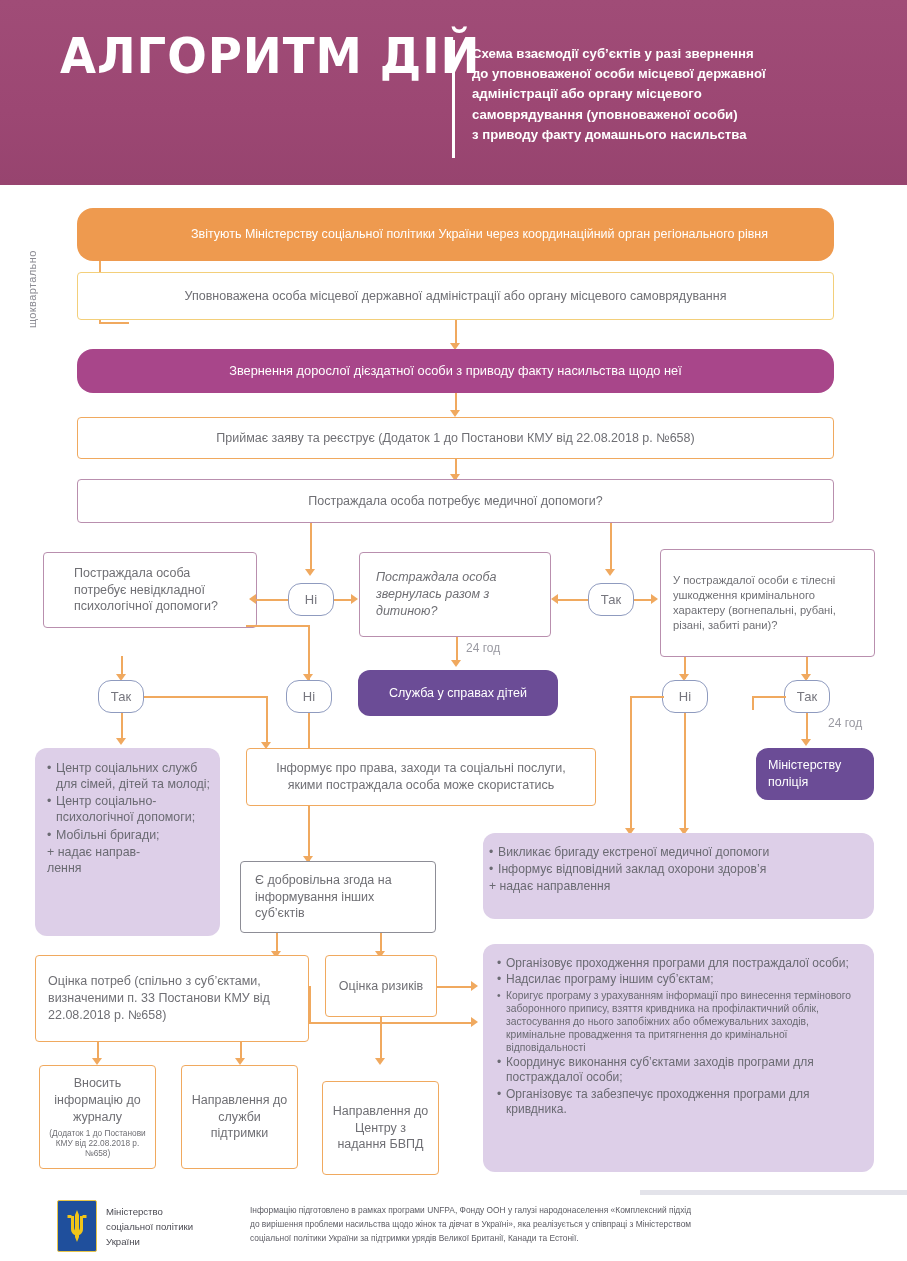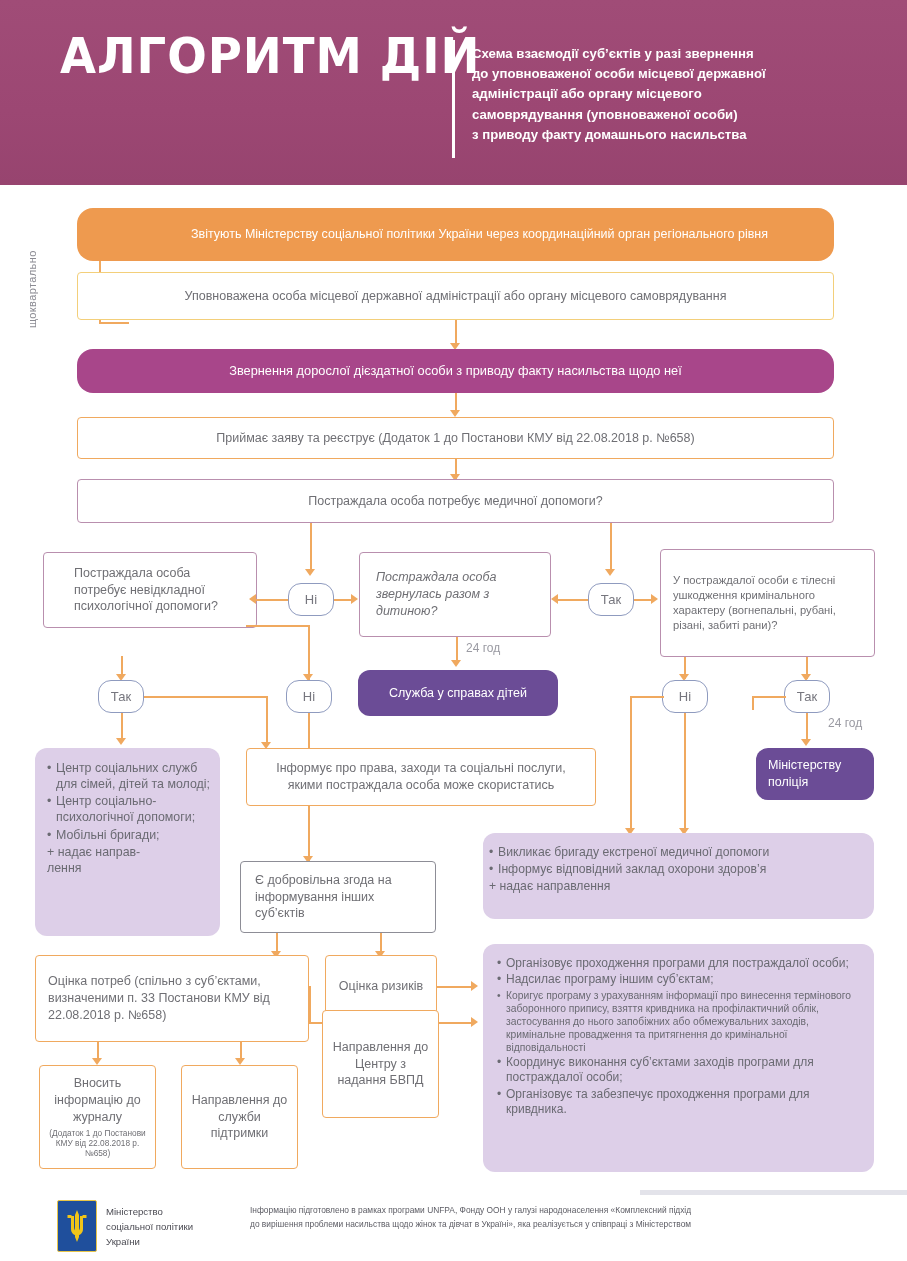--- a/index.html
+++ b/index.html
@@ -322,21 +322,21 @@
     <div class="inner" style="padding:0 6px;">
       <div>Вносить інформацію до журналу</div>
       <div class="tiny" style="margin-top:4px;">(Додаток 1 до Постанови КМУ від 22.08.2018 р. №658)</div>
     </div>
   </div>
 
   <div class="box out-orange center" style="left:181px;top:1065px;width:117px;height:104px;">
     <div class="inner" style="padding:0 6px;">Направлення до служби підтримки</div>
   </div>
 
-  <div class="box out-orange center" style="left:322px;top:1010px;width:117px;height:108px;">
+  <div class="box out-orange center" style="left:322px;top:1081px;width:117px;height:94px;">
     <div class="inner" style="padding:0 6px;">Направлення до Центру з надання БВПД</div>
   </div>
 
   <div class="footer">
     <div class="footer-strip"></div>
 
     <div class="emblem">
       <svg width="22" height="34" viewBox="0 0 22 34" aria-hidden="true">
         <g fill="#f0c419">
           <path d="M11 1 L13 6 L13 28 L11 33 L9 28 L9 6 Z"></path>
@@ -350,16 +350,17 @@
 
     <div class="min-name">
       <div>Міністерство</div>
       <div>соціальної політики</div>
       <div>України</div>
     </div>
 
     <div class="disclaimer">
       <div>Інформацію підготовлено в рамках програми UNFPA, Фонду ООН у галузі народонаселення «Комплексний підхід</div>
       <div>до вирішення проблеми насильства щодо жінок та дівчат в Україні», яка реалізується у співпраці з Міністерством</div>
+      <div>соціальної політики України за підтримки урядів Великої Британії, Канади та Естонії.</div>
     </div>
   </div>
 
 </div>
 
 </body></html>

